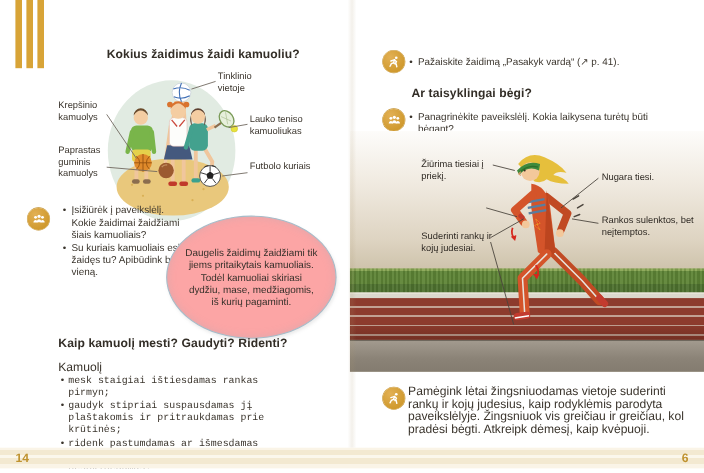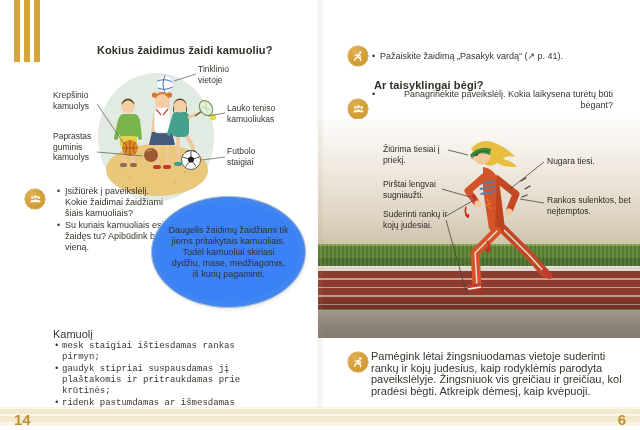--- a/index.html
+++ b/index.html
@@ -19,21 +19,21 @@
   .icon-circle{position:absolute;width:20px;height:20px;border-radius:50%;
     background:radial-gradient(circle at 35% 30%, #e2b054, #d09a2f 70%);
     display:flex;align-items:center;justify-content:center;box-shadow:0 0 0 .5px #c08f2c;}
   .icon-circle svg{width:15px;height:15px;display:block;}
   
   .bars{left:14px;top:0;display:flex;gap:4px;}
   .bars i{display:block;width:6px;height:62px;background:#d8a437;}
   
   .bubble{
     left:151px;top:196px;width:155px;height:112px;box-sizing:border-box;
-    background:#3b82f6;border:1.5px solid #a6bcc9;border-radius:50%;
+    background:#fca5a5;border:1.5px solid #a6bcc9;border-radius:50%;
     box-shadow:inset 0 0 8px rgba(150,175,190,.28), 1px 2px 3px rgba(120,120,120,.15);
     display:flex;align-items:center;justify-content:center;text-align:center;
     padding:10px 16px;font-size:9px;line-height:11px;color:#35302a;
   }
   
   .photo{left:318px;top:119px;width:322px;height:219px;overflow:hidden;}
   .photo .sky{position:absolute;inset:0;
     background:linear-gradient(180deg,#fdfcfa 0%,#f0eae0 22%,#ded4c2 45%,#d0c5ae 56%,#cabfa7 62%,#c7bca4 100%);}
   .photo .hedge{position:absolute;left:0;right:0;top:125px;height:22px;
     background:linear-gradient(180deg,#8aa855 0 2px,#5f8537 2px 14px,#4f7230 14px 100%);}
@@ -45,21 +45,21 @@
     background:repeating-linear-gradient(180deg,#8d3b2d 0 7px,#c2a193 7px 8.6px);}
   .photo .track::after{content:"";position:absolute;inset:0;
     background:linear-gradient(180deg,rgba(0,0,0,0) 0 60%,rgba(40,10,5,.25) 100%);}
   .photo .asphalt{position:absolute;left:0;right:0;top:190px;height:29px;
     background:linear-gradient(180deg,#a29a8e 0,#8b8377 55%,#837b6f 100%);
     border-top:1px solid #6e675c;}
   .photo-label{position:absolute;font-size:8.5px;line-height:10.5px;color:#2f2a24;}
   
   .footer{left:0;right:0;top:407px;height:19px;
     background:linear-gradient(180deg,#faf4e7 0 2px,#f3e9d1 2px 7px,#fbf7ec 7px 9px,#f3e9d1 9px 15px,#faf4e7 15px 19px);}
-  .pagenum{position:absolute;top:3.5px;font-size:15px;font-weight:700;color:#bf922f;}
+  .pagenum{position:absolute;top:3.5px;font-size:11px;font-weight:700;color:#bf922f;}
   .pn-left{left:14px;}
   .pn-right{right:14px;}
   .bottom-strip{left:0;right:0;top:426px;height:4px;background:#ffffff;}
   .gutter{left:316px;top:0;width:8px;height:407px;
     background:linear-gradient(90deg,rgba(170,150,110,0),rgba(170,150,110,.14),rgba(170,150,110,0));}
 </style>
 </head>
 <body>
 
 <div class="abs" style="left:0;top:0;width:320px;height:407px;">
@@ -150,41 +150,42 @@
       <line x1="52" y1="92" x2="98" y2="96"></line>
       <line x1="180" y1="53" x2="163" y2="56"></line>
       <line x1="180" y1="97" x2="157" y2="100"></line>
     </g>
   </svg>
 
   <div class="fig-label" style="left:198px;top:64px;width:54px;">Tinklinio vietoje</div>
   <div class="fig-label" style="left:53px;top:90px;width:56px;">Krepšinio kamuolys</div>
   <div class="fig-label" style="left:227px;top:103px;width:66px;">Lauko teniso kamuoliukas</div>
   <div class="fig-label" style="left:53px;top:131px;width:58px;">Paprastas guminis kamuolys</div>
-  <div class="fig-label" style="left:227px;top:146px;width:56px;">Futbolo staigiai</div>
+  <div class="fig-label" style="left:227px;top:146px;width:56px;">Futbolo kuriais</div>
 
   <div class="icon-circle" style="left:25px;top:189px;">
     <svg viewBox="0 0 20 20">
         <g fill="#ffffff">
       <circle cx="5.8" cy="7.4" r="1.7"></circle>
           <circle cx="14.2" cy="7.4" r="1.7"></circle>
           <circle cx="10" cy="6.2" r="1.9"></circle>
       <path d="M3.2 13.8c0-2 1.2-3.2 2.6-3.2s2.6 1.2 2.6 3.2z"></path>
       <path d="M11.6 13.8c0-2 1.2-3.2 2.6-3.2s2.6 1.2 2.6 3.2z"></path>
       <path d="M7.2 13.4c0-2.3 1.3-3.6 2.8-3.6s2.8 1.3 2.8 3.6z"></path>
     </g>
       </svg>
   </div>
   <ul class="tasklist abs" style="left:56px;top:186px;width:118px;">
     <li>Įsižiūrėk į paveikslėlį. Kokie žaidimai žaidžiami šiais kamuoliais?</li>
     <li>Su kuriais kamuoliais esi žaidęs tu? Apibūdink bent vieną.</li>
   </ul>
 
   <div class="abs bubble">Daugelis žaidimų žaidžiami tik jiems pritaikytais kamuoliais. Todėl kamuoliai skiriasi dydžiu, mase, medžiagomis, iš kurių pagaminti.</div>
 
+  <h2 class="abs" style="left:53px;top:306px;">Kaip kamuolį mesti? Gaudyti? Ridenti?</h2>
   <div class="abs body-txt" style="left:53px;top:329px;">Kamuolį</div>
   <ul class="tasklist abs" style="left:53px;top:341px;width:198px;font-family:Liberation Mono, monospace;">
     <li>mesk staigiai ištiesdamas rankas pirmyn;</li>
     <li>gaudyk stipriai suspausdamas jį plaštakomis ir pritraukdamas prie krūtinės;</li>
     <li>ridenk pastumdamas ar išmesdamas taip, kad jis riedėtų nešokinėdamas.</li>
   </ul>
 </div>
 
 <div class="abs" style="left:320px;top:0;width:320px;height:407px;">
 
@@ -209,21 +210,21 @@
         <g fill="#ffffff">
       <circle cx="5.8" cy="7.4" r="1.7"></circle>
           <circle cx="14.2" cy="7.4" r="1.7"></circle>
           <circle cx="10" cy="6.2" r="1.9"></circle>
       <path d="M3.2 13.8c0-2 1.2-3.2 2.6-3.2s2.6 1.2 2.6 3.2z"></path>
       <path d="M11.6 13.8c0-2 1.2-3.2 2.6-3.2s2.6 1.2 2.6 3.2z"></path>
       <path d="M7.2 13.4c0-2.3 1.3-3.6 2.8-3.6s2.8 1.3 2.8 3.6z"></path>
     </g>
       </svg>
   </div>
-  <ul class="tasklist abs" style="left:51px;top:89px;width:242px;text-align:right;">
+  <ul class="tasklist abs" style="left:51px;top:101px;width:242px;">
     <li>Panagrinėkite paveikslėlį. Kokia laikysena turėtų būti bėgant?</li>
   </ul>
 
   <div class="abs photo" style="left:-2px;">
     <div class="sky"></div>
     <div class="hedge"></div>
     <div class="curb"></div>
     <div class="track"></div>
     <div class="asphalt"></div>
 
@@ -277,21 +278,20 @@
         <line x1="130" y1="31" x2="150" y2="36"></line>
         <line x1="124" y1="70" x2="152" y2="78"></line>
         <line x1="128" y1="97" x2="158" y2="80"></line>
         <line x1="128" y1="101" x2="149" y2="176"></line>
         <line x1="226" y1="43" x2="192" y2="70"></line>
         <line x1="226" y1="84" x2="202" y2="80"></line>
       </g>
     </svg>
 
     <div class="photo-label" style="left:65px;top:25px;width:66px;">Žiūrima tiesiai į priekį.</div>
-    <div class="photo-label" style="left:65px;top:60px;width:66px;">Pirštai lengvai sugniaužti.</div>
     <div class="photo-label" style="left:65px;top:90px;width:72px;">Suderinti rankų ir kojų judesiai.</div>
     <div class="photo-label" style="left:229px;top:37px;width:80px;">Nugara tiesi.</div>
     <div class="photo-label" style="left:229px;top:76px;width:88px;">Rankos sulenktos, bet neįtemptos.</div>
   </div>
 
   <div class="icon-circle" style="left:28px;top:352px;">
     <svg viewBox="0 0 20 20">
         <g stroke="#ffffff" stroke-width="1.7" fill="none" stroke-linecap="round">
       <circle cx="12.3" cy="4.6" r="1.6" fill="#ffffff" stroke="none"></circle>
       <path d="M5.8 8.6l4.4-1.4 2.3 2.2-1.6 3"></path>

